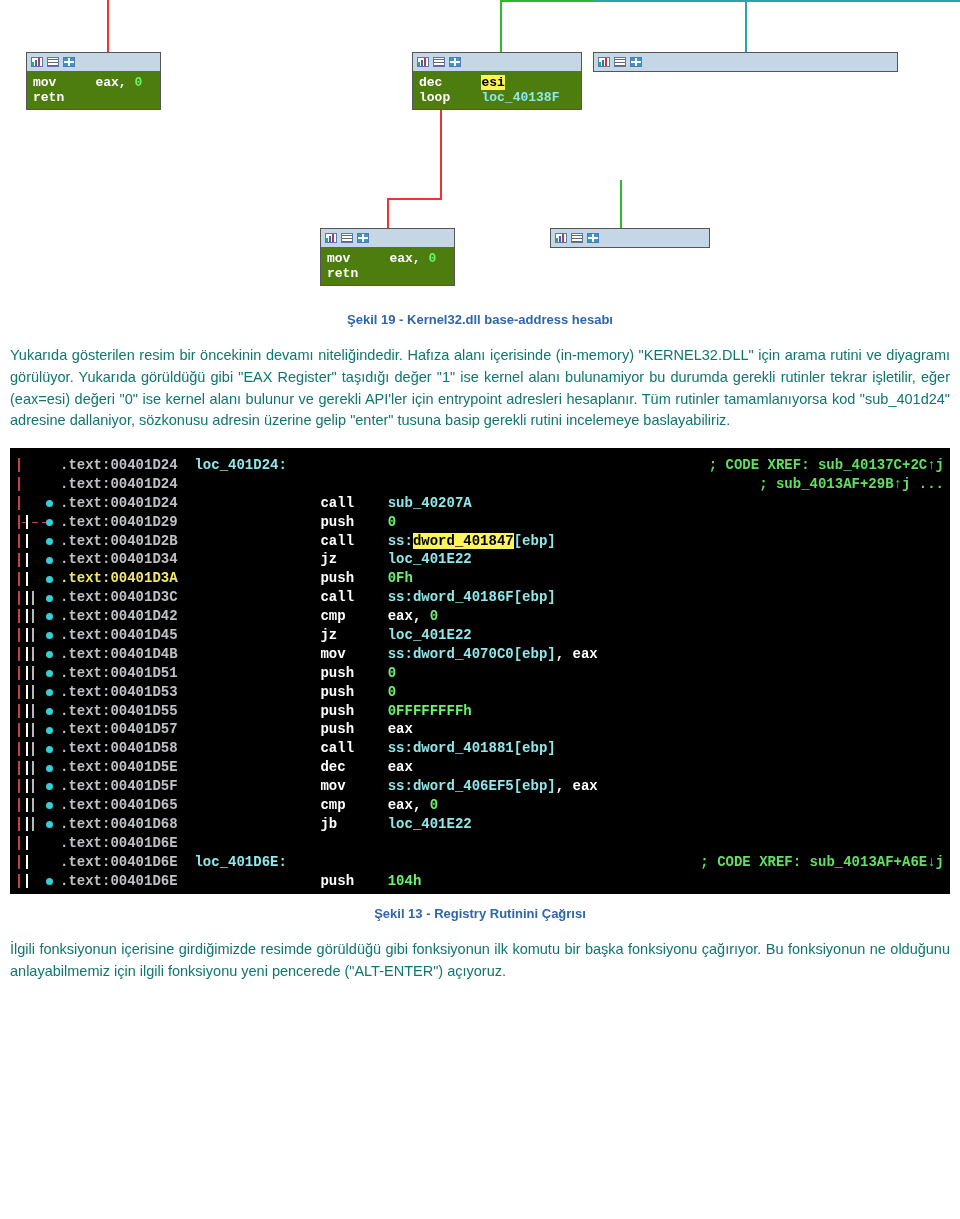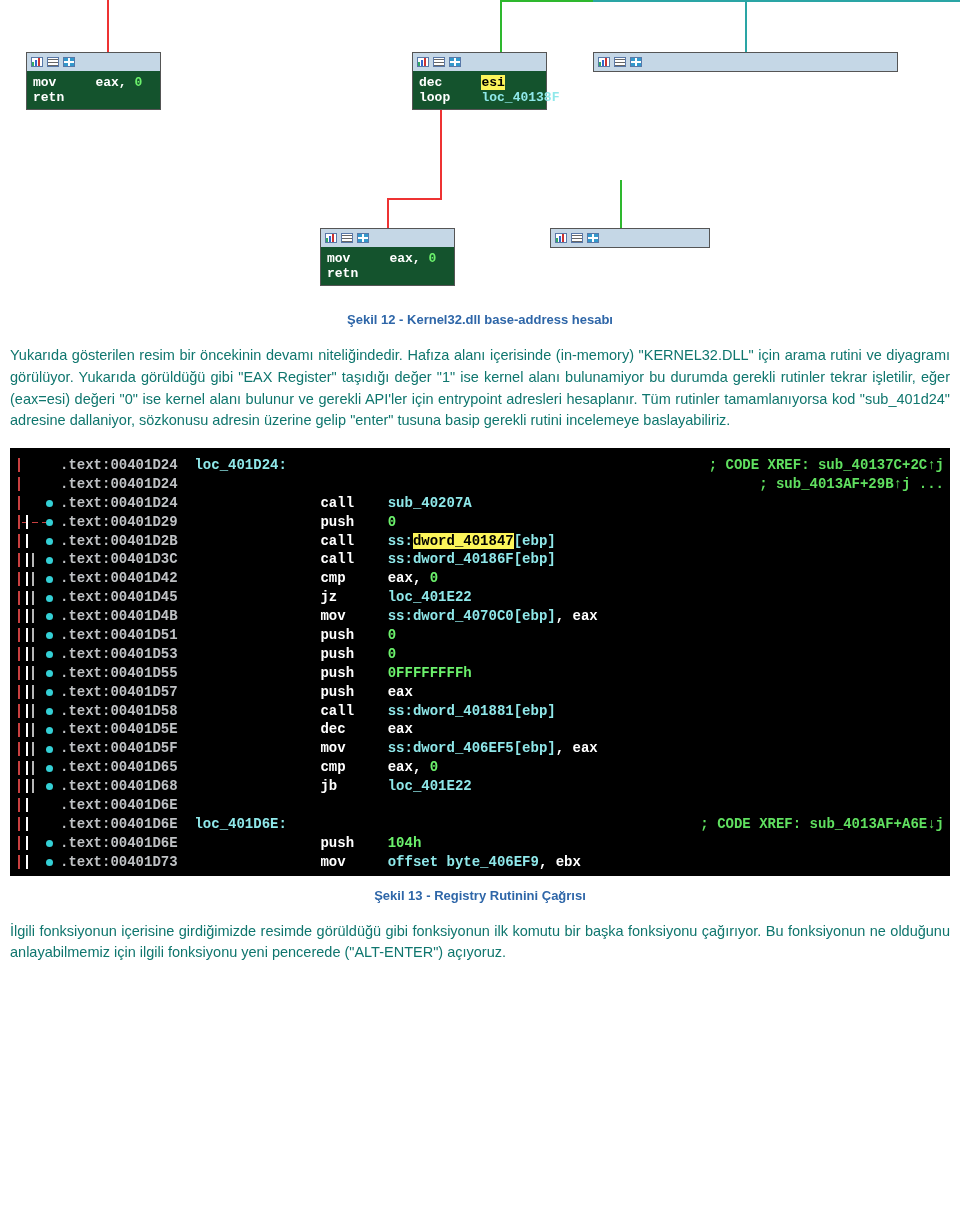--- a/index.html
+++ b/index.html
@@ -2,21 +2,21 @@
 <html><head>
 <meta charset="utf-8">
 <style>
   * { box-sizing: border-box; margin: 0; padding: 0; }
   body { font-family: Verdana, Arial, sans-serif; background: #fff; width: 960px; }
   .graph-area { position: relative; width: 960px; height: 300px; background: #fff; }
   .box { position: absolute; border: 1px solid #555; background: #fff; }
   .box-title { background: #c5d7e6; height: 18px; display: flex; align-items: center; gap: 4px; padding: 0 4px; }
   .ticon { width: 12px; height: 10px; background: #fff; border: 1px solid #5878a8; display: inline-flex; align-items: center; justify-content: center; font-size: 8px; line-height: 1; }
   .ticon svg { width: 10px; height: 8px; }
-  .box-body { background: #14532d; color: #fff; font-family: 'Courier New', monospace; font-size: 13px; font-weight: bold; padding: 4px 6px; white-space: pre; }
+  .box-body { background: #4d7c0f; color: #fff; font-family: 'Courier New', monospace; font-size: 13px; font-weight: bold; padding: 4px 6px; white-space: pre; }
   .hl { background: #fcf55a; color: #000; }
   .caption { color: #2e66a8; font-weight: bold; text-align: center; font-size: 13px; margin: 12px 0 18px; }
   .body-text { font-family: Verdana, Arial, sans-serif; font-size: 14.5px; color: #0f766e; padding: 0 10px; text-align: justify; line-height: 1.5; margin-bottom: 16px; }
   .disasm { background: #000; font-family: 'Courier New', monospace; font-size: 14px; font-weight: bold; color: #fff; padding: 8px 6px 4px; margin: 0 10px 8px; line-height: 1.35; position: relative; }
   .dl { white-space: pre; }
   .c-addr { color: #bfc2c5; }
   .c-addr-y { color: #f2e96b; }
   .c-op { color: #fff; }
   .c-cyan { color: #8fe8ea; }
   .c-green { color: #6cf26c; }
@@ -65,21 +65,21 @@
             <rect x="6" y="0" width="4" height="3" fill="#39c"></rect>
             <rect x="0" y="5" width="4" height="3" fill="#39c"></rect>
             <rect x="6" y="5" width="4" height="3" fill="#39c"></rect>
           </svg>
         </span>
     </div>
     <div class="box-body"><span>mov     eax, </span><span class="c-green">0</span>
 <span>retn</span></div>
   </div>
 
-  <div class="box" style="left:412px; top:52px; width:135px;">
+  <div class="box" style="left:412px; top:52px; width:170px;">
     <div class="box-title">
       <span class="ticon">
           <svg viewBox="0 0 10 8">
             <rect x="0" y="4" width="2" height="4" fill="#3a6"></rect>
             <rect x="3" y="2" width="2" height="6" fill="#36c"></rect>
             <rect x="6" y="0" width="2" height="8" fill="#c33"></rect>
           </svg>
         </span>
       <span class="ticon">
           <svg viewBox="0 0 10 8">
@@ -178,44 +178,45 @@
             <rect x="0" y="0" width="4" height="3" fill="#39c"></rect>
             <rect x="6" y="0" width="4" height="3" fill="#39c"></rect>
             <rect x="0" y="5" width="4" height="3" fill="#39c"></rect>
             <rect x="6" y="5" width="4" height="3" fill="#39c"></rect>
           </svg>
         </span>
     </div>
   </div>
 </div>
 
-<div class="caption">Şekil 12 - Kernel32.dll base-address hesabı</div>
+<div class="caption">Şekil 19 - Kernel32.dll base-address hesabı</div>
 
 <div class="body-text">Yukarıda gösterilen resim bir öncekinin devamı niteliğindedir. Hafıza alanı içerisinde (in-memory) "KERNEL32.DLL" için arama rutini ve diyagramı görülüyor. Yukarıda görüldüğü gibi "EAX Register" taşıdığı değer "1" ise kernel alanı bulunamiyor bu durumda gerekli rutinler tekrar işletilir, eğer (eax=esi) değeri "0" ise kernel alanı bulunur ve gerekli API'ler için entrypoint adresleri hesaplanır. Tüm rutinler tamamlanıyorsa kod "sub_401d24" adresine dallaniyor, sözkonusu adresin üzerine gelip "enter" tusuna basip gerekli rutini incelemeye baslayabiliriz.</div>
 
 <div class="disasm" id="disasm">
     <div class="dl"><span class="gutter"><span class="vbar" style="left:2px;background:#c84040;"></span></span><span class="c-addr">.text:00401D24 </span> <span class="c-cyan">loc_401D24:</span><span style="float:right" class="c-comment">; CODE XREF: sub_40137C+2C↑j</span></div>
     <div class="dl"><span class="gutter"><span class="vbar" style="left:2px;background:#c84040;"></span></span><span class="c-addr">.text:00401D24</span><span style="float:right" class="c-comment">; sub_4013AF+29B↑j ...</span></div>
     <div class="dl"><span class="gutter"><span class="vbar" style="left:2px;background:#c84040;"></span><span class="cyan-dot" style="left:30px;"></span></span><span class="c-addr">.text:00401D24</span>                 <span class="c-op">call    </span><span class="c-cyan">sub_40207A</span></div>
     <div class="dl"><span class="gutter"><span class="vbar" style="left:2px;background:#c84040;"></span><span class="dash" style="left:6px;"></span><span class="dash" style="left:16px;"></span><span class="dash" style="left:26px;"></span><span class="vbar" style="left:10px;background:#fff;"></span><span class="cyan-dot" style="left:30px;"></span></span><span class="c-addr">.text:00401D29</span>                 <span class="c-op">push    </span><span class="c-green">0</span></div>
     <div class="dl"><span class="gutter"><span class="vbar" style="left:2px;background:#c84040;"></span><span class="vbar" style="left:10px;background:#fff;"></span><span class="cyan-dot" style="left:30px;"></span></span><span class="c-addr">.text:00401D2B</span>                 <span class="c-op">call    </span><span class="c-cyan">ss:</span><span class="hl">dword_401847</span><span class="c-cyan">[ebp]</span></div>
+    <div class="dl"><span class="gutter"><span class="vbar" style="left:2px;background:#c84040;"></span><span class="vbar" style="left:10px;background:#fff;"></span><span class="cyan-dot" style="left:30px;"></span></span><span class="c-addr">.text:00401D34</span>                 <span class="c-op">jz      </span><span class="c-cyan">loc_401E22</span></div>
+    <div class="dl"><span class="gutter"><span class="vbar" style="left:2px;background:#c84040;"></span><span class="vbar" style="left:10px;background:#fff;"></span><span class="cyan-dot" style="left:30px;"></span></span><span class="c-addr-y">.text:00401D3A</span>                 <span class="c-op">push    </span><span class="c-green">0Fh</span></div>
     <div class="dl"><span class="gutter"><span class="vbar" style="left:2px;background:#c84040;"></span><span class="vbar" style="left:10px;background:#fff;"></span><span class="vbar" style="left:16px;background:#b8b8b8;"></span><span class="cyan-dot" style="left:30px;"></span></span><span class="c-addr">.text:00401D3C</span>                 <span class="c-op">call    </span><span class="c-cyan">ss:dword_40186F[ebp]</span></div>
     <div class="dl"><span class="gutter"><span class="vbar" style="left:2px;background:#c84040;"></span><span class="vbar" style="left:10px;background:#fff;"></span><span class="vbar" style="left:16px;background:#b8b8b8;"></span><span class="cyan-dot" style="left:30px;"></span></span><span class="c-addr">.text:00401D42</span>                 <span class="c-op">cmp     </span><span class="c-op">eax, </span><span class="c-green">0</span></div>
     <div class="dl"><span class="gutter"><span class="vbar" style="left:2px;background:#c84040;"></span><span class="vbar" style="left:10px;background:#fff;"></span><span class="vbar" style="left:16px;background:#b8b8b8;"></span><span class="cyan-dot" style="left:30px;"></span></span><span class="c-addr">.text:00401D45</span>                 <span class="c-op">jz      </span><span class="c-cyan">loc_401E22</span></div>
     <div class="dl"><span class="gutter"><span class="vbar" style="left:2px;background:#c84040;"></span><span class="vbar" style="left:10px;background:#fff;"></span><span class="vbar" style="left:16px;background:#b8b8b8;"></span><span class="cyan-dot" style="left:30px;"></span></span><span class="c-addr">.text:00401D4B</span>                 <span class="c-op">mov     </span><span class="c-cyan">ss:dword_4070C0[ebp]</span><span class="c-op">, eax</span></div>
     <div class="dl"><span class="gutter"><span class="vbar" style="left:2px;background:#c84040;"></span><span class="vbar" style="left:10px;background:#fff;"></span><span class="vbar" style="left:16px;background:#b8b8b8;"></span><span class="cyan-dot" style="left:30px;"></span></span><span class="c-addr">.text:00401D51</span>                 <span class="c-op">push    </span><span class="c-green">0</span></div>
     <div class="dl"><span class="gutter"><span class="vbar" style="left:2px;background:#c84040;"></span><span class="vbar" style="left:10px;background:#fff;"></span><span class="vbar" style="left:16px;background:#b8b8b8;"></span><span class="cyan-dot" style="left:30px;"></span></span><span class="c-addr">.text:00401D53</span>                 <span class="c-op">push    </span><span class="c-green">0</span></div>
     <div class="dl"><span class="gutter"><span class="vbar" style="left:2px;background:#c84040;"></span><span class="vbar" style="left:10px;background:#fff;"></span><span class="vbar" style="left:16px;background:#b8b8b8;"></span><span class="cyan-dot" style="left:30px;"></span></span><span class="c-addr">.text:00401D55</span>                 <span class="c-op">push    </span><span class="c-green">0FFFFFFFFh</span></div>
     <div class="dl"><span class="gutter"><span class="vbar" style="left:2px;background:#c84040;"></span><span class="vbar" style="left:10px;background:#fff;"></span><span class="vbar" style="left:16px;background:#b8b8b8;"></span><span class="cyan-dot" style="left:30px;"></span></span><span class="c-addr">.text:00401D57</span>                 <span class="c-op">push    </span><span class="c-op">eax</span></div>
     <div class="dl"><span class="gutter"><span class="vbar" style="left:2px;background:#c84040;"></span><span class="vbar" style="left:10px;background:#fff;"></span><span class="vbar" style="left:16px;background:#b8b8b8;"></span><span class="cyan-dot" style="left:30px;"></span></span><span class="c-addr">.text:00401D58</span>                 <span class="c-op">call    </span><span class="c-cyan">ss:dword_401881[ebp]</span></div>
     <div class="dl"><span class="gutter"><span class="vbar" style="left:2px;background:#c84040;"></span><span class="vbar" style="left:10px;background:#fff;"></span><span class="vbar" style="left:16px;background:#b8b8b8;"></span><span class="cyan-dot" style="left:30px;"></span></span><span class="c-addr">.text:00401D5E</span>                 <span class="c-op">dec     </span><span class="c-op">eax</span></div>
     <div class="dl"><span class="gutter"><span class="vbar" style="left:2px;background:#c84040;"></span><span class="vbar" style="left:10px;background:#fff;"></span><span class="vbar" style="left:16px;background:#b8b8b8;"></span><span class="cyan-dot" style="left:30px;"></span></span><span class="c-addr">.text:00401D5F</span>                 <span class="c-op">mov     </span><span class="c-cyan">ss:dword_406EF5[ebp]</span><span class="c-op">, eax</span></div>
     <div class="dl"><span class="gutter"><span class="vbar" style="left:2px;background:#c84040;"></span><span class="vbar" style="left:10px;background:#fff;"></span><span class="vbar" style="left:16px;background:#b8b8b8;"></span><span class="cyan-dot" style="left:30px;"></span></span><span class="c-addr">.text:00401D65</span>                 <span class="c-op">cmp     </span><span class="c-op">eax, </span><span class="c-green">0</span></div>
     <div class="dl"><span class="gutter"><span class="vbar" style="left:2px;background:#c84040;"></span><span class="vbar" style="left:10px;background:#fff;"></span><span class="vbar" style="left:16px;background:#b8b8b8;"></span><span class="cyan-dot" style="left:30px;"></span></span><span class="c-addr">.text:00401D68</span>                 <span class="c-op">jb      </span><span class="c-cyan">loc_401E22</span></div>
     <div class="dl"><span class="gutter"><span class="vbar" style="left:2px;background:#c84040;"></span><span class="vbar" style="left:10px;background:#fff;"></span></span><span class="c-addr">.text:00401D6E</span></div>
     <div class="dl"><span class="gutter"><span class="vbar" style="left:2px;background:#c84040;"></span><span class="vbar" style="left:10px;background:#fff;"></span></span><span class="c-addr">.text:00401D6E </span> <span class="c-cyan">loc_401D6E:</span><span style="float:right" class="c-comment">; CODE XREF: sub_4013AF+A6E↓j</span></div>
     <div class="dl"><span class="gutter"><span class="vbar" style="left:2px;background:#c84040;"></span><span class="vbar" style="left:10px;background:#fff;"></span><span class="cyan-dot" style="left:30px;"></span></span><span class="c-addr">.text:00401D6E</span>                 <span class="c-op">push    </span><span class="c-green">104h</span></div>
-    <div class="dl"><span class="gutter"><span class="vbar" style="left:2px;background:#c84040;"></span><span class="vbar" style="left:10px;background:#fff;"></span><span class="cyan-dot" style="left:30px;"></span></span><span class="c-addr">.text:00401D73</span>                 <span class="c-op">mov     </span><span class="c-cyan">offset byte_406EF9</span><span class="c-op">, ebx</span></div>
   </div>
 
 <div class="caption">Şekil 13 - Registry Rutinini Çağrısı</div>
 
 <div class="body-text">İlgili fonksiyonun içerisine girdiğimizde resimde görüldüğü gibi fonksiyonun ilk komutu bir başka fonksiyonu çağırıyor. Bu fonksiyonun ne olduğunu anlayabilmemiz için ilgili fonksiyonu yeni pencerede ("ALT-ENTER")  açıyoruz.</div>
 
 </body></html>

